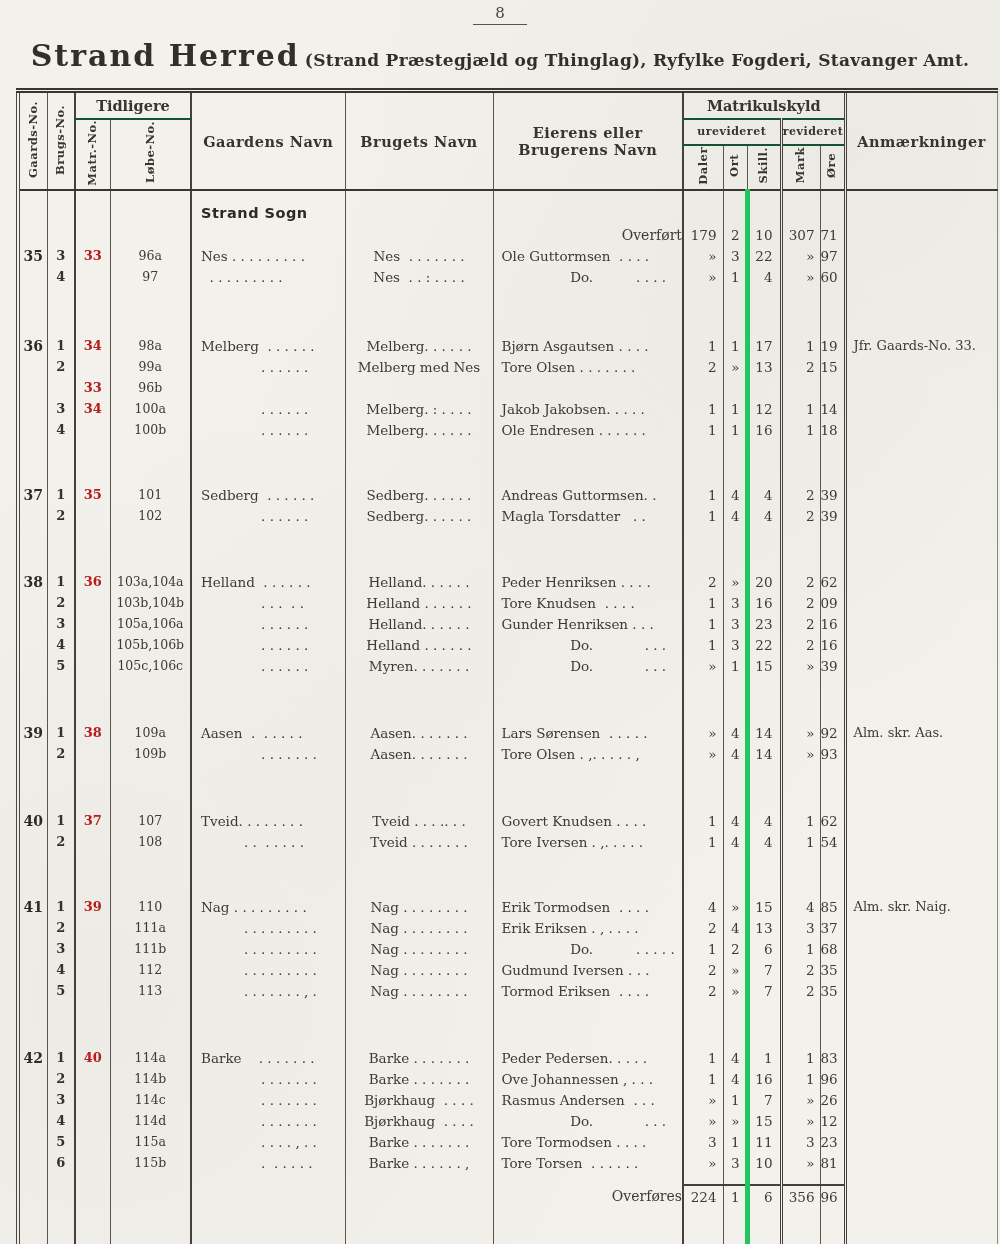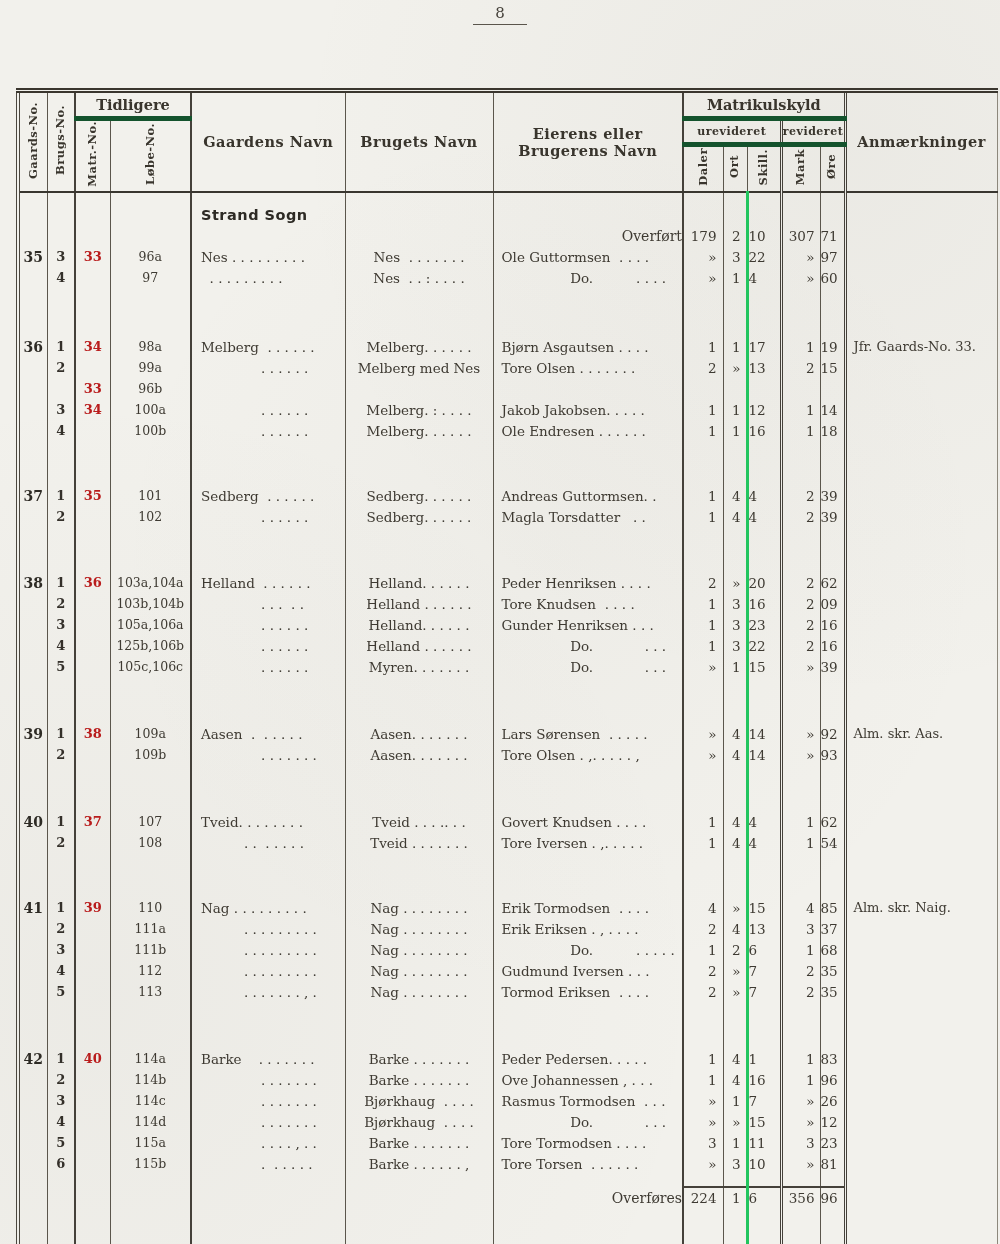--- a/index.html
+++ b/index.html
@@ -54,39 +54,39 @@
     display:inline-block;writing-mode:vertical-rl;transform:rotate(180deg);
     font-size:11.5px;font-weight:bold;letter-spacing:.5px;line-height:1;
     max-height:92px;
   }
   .vtall .vlabel{max-height:92px;}
 
   
   .bl1{border-left:1px solid #5b564c;}
   .bl2{border-left:2px solid #45413a;}
   .bld{border-left:3px double #45413a;}
-  .bb1{border-bottom:5px solid #14532d;}
+  .bb1{border-bottom:2px solid #14532d;}
   thead tr.r3 th, thead th.deep{border-bottom:2.5px solid #39362f;}
 
   
   tbody td{font-size:13.5px;line-height:20px;white-space:pre;color:#3e3a32;}
   tbody tr{height:21px;}
   tr.row-section{height:22px;}
   tr.row-carry{height:21px;}
   tr.row-carry2{height:22px;}
   .c-gaards{text-align:center;font-weight:bold;font-size:14px;color:#2e2b25;}
   .c-brugs{text-align:center;font-weight:bold;font-size:13px;color:#34302a;border-left:1px solid #5b564c;}
   .c-matr{text-align:center;font-weight:bold;font-size:13px;color:#b91c1c;border-left:2px solid #45413a;}
   .c-lobe{text-align:center;font-size:12.5px;border-left:1px solid #5b564c;}
   .c-gaard{text-align:left;padding-left:9px;border-left:2px solid #45413a;}
   .c-brug{text-align:center;border-left:1px solid #5b564c;}
   .c-eier{text-align:left;padding-left:8px;border-left:1px solid #5b564c;}
   .c-daler{text-align:right;padding-right:6px;border-left:2px solid #45413a;}
   .c-ort{text-align:right;padding-right:5px;border-left:1px solid #5b564c;}
-  .c-skill{padding-right:7px;border-left:3px solid #22c55e;}
+  .c-skill{text-align:right;padding-right:7px;border-left:5px solid #22c55e;}
   .c-mark{text-align:right;padding-right:5px;border-left:3px double #45413a;}
   .c-ore{padding-right:4px;border-left:1px solid #5b564c;}
   .c-anm{text-align:left;padding-left:7px;font-size:13px;border-left:3px double #45413a;}
 
   tr.row-section .c-gaard{
     font-family:"DejaVu Sans", sans-serif;font-weight:bold;font-size:14.5px;
     letter-spacing:.5px;color:#2d2a24;
   }
   tr.row-carry .c-eier, tr.row-carry2 .c-eier{text-align:right;font-size:14px;}
   tr.row-carry2 .c-daler, tr.row-carry2 .c-ort, tr.row-carry2 .c-skill,
@@ -94,20 +94,24 @@
 </style>
 </head>
 <body>
 
 <div class="page">
 
   <div class="pageno">
     <span class="num">8</span>
   </div>
 
+  <div class="titleline">
+    <span class="title-main">Strand Herred</span>
+    <span class="title-sub">(Strand Præstegjæld og Thinglag), Ryfylke Fogderi, Stavanger Amt.</span>
+  </div>
 
   <table class="reg">
     <colgroup>
       <col class="w-gaards">
         <col class="w-brugs">
         <col class="w-matr">
         <col class="w-lobe">
       <col class="w-gaard">
         <col class="w-brug">
         <col class="w-eier">
@@ -411,21 +415,21 @@
       <td class="c-ort">3</td>
       <td class="c-skill">23</td>
       <td class="c-mark">2</td>
       <td class="c-ore">16</td>
       <td class="c-anm"></td>
     </tr>
         <tr class="row-data">
       <td class="c-gaards"></td>
       <td class="c-brugs">4</td>
       <td class="c-matr"></td>
-      <td class="c-lobe">125b,106b</td>
+      <td class="c-lobe">105b,106b</td>
       <td class="c-gaard">              . . . . . .</td>
       <td class="c-brug">Helland . . . . . .</td>
       <td class="c-eier">                Do.            . . .</td>
       <td class="c-daler">1</td>
       <td class="c-ort">3</td>
       <td class="c-skill">22</td>
       <td class="c-mark">2</td>
       <td class="c-ore">16</td>
       <td class="c-anm"></td>
     </tr>
@@ -669,21 +673,21 @@
       <td class="c-ore">96</td>
       <td class="c-anm"></td>
     </tr>
         <tr class="row-data">
       <td class="c-gaards"></td>
       <td class="c-brugs">3</td>
       <td class="c-matr"></td>
       <td class="c-lobe">114c</td>
       <td class="c-gaard">              . . . . . . .</td>
       <td class="c-brug">Bjørkhaug  . . . .</td>
-      <td class="c-eier">Rasmus Tormodsen  . . .</td>
+      <td class="c-eier">Rasmus Andersen  . . .</td>
       <td class="c-daler">»</td>
       <td class="c-ort">1</td>
       <td class="c-skill">7</td>
       <td class="c-mark">»</td>
       <td class="c-ore">26</td>
       <td class="c-anm"></td>
     </tr>
         <tr class="row-data">
       <td class="c-gaards"></td>
       <td class="c-brugs">4</td>

